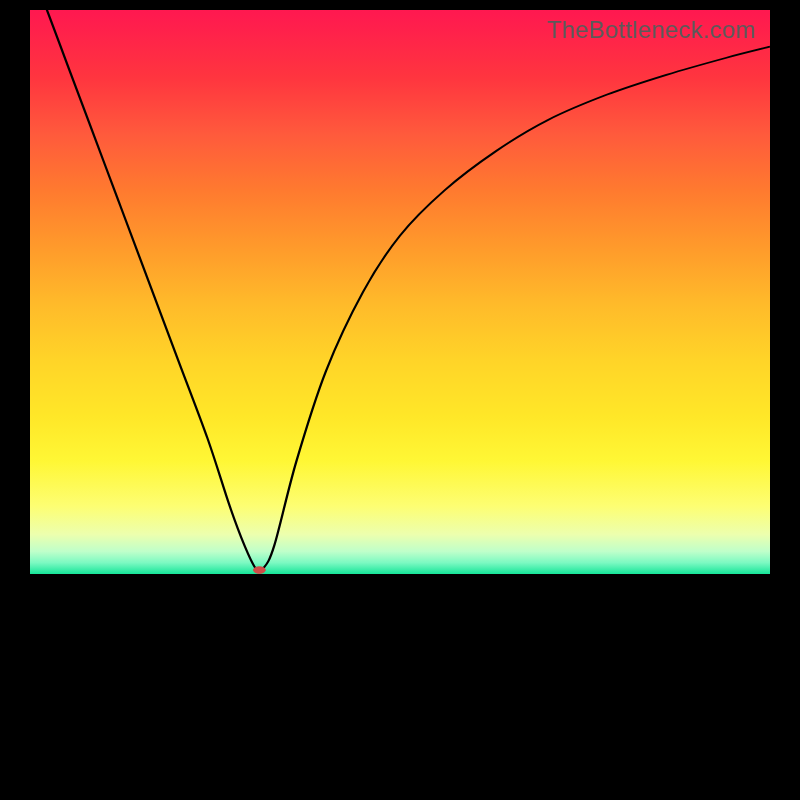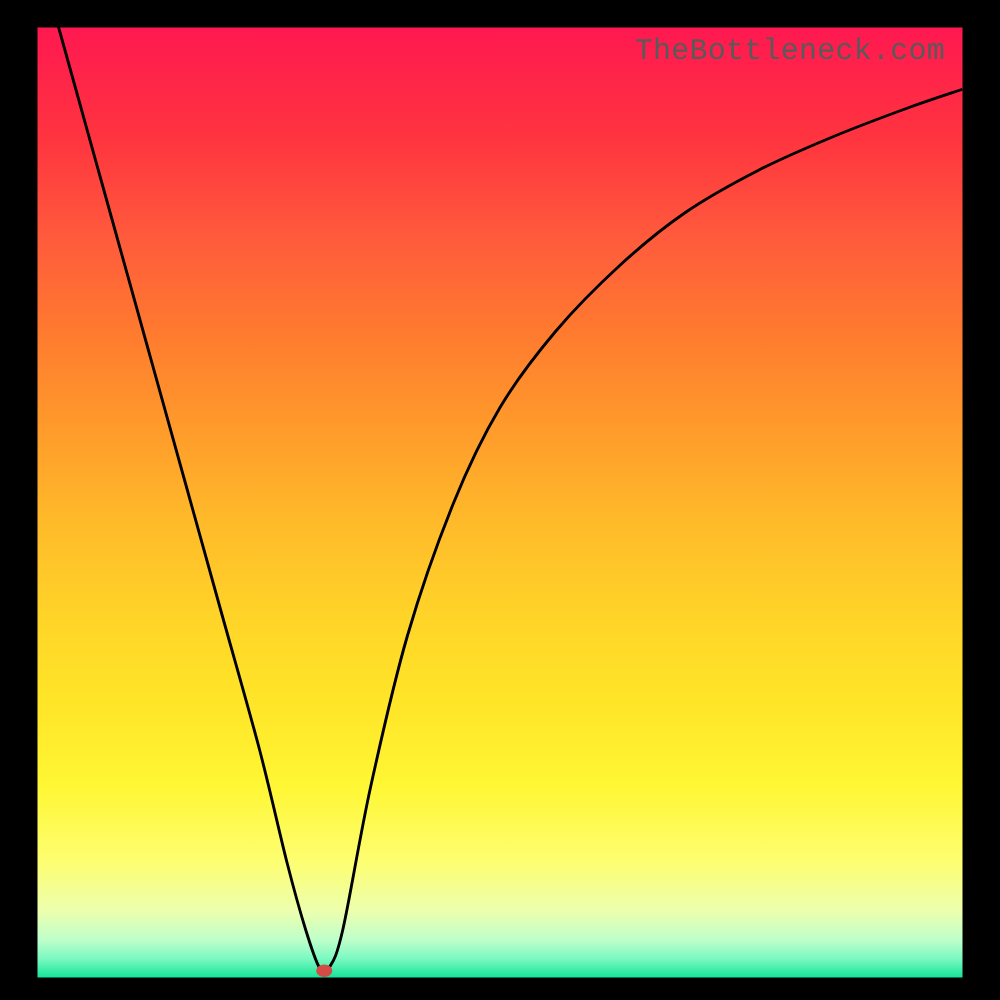--- a/index.html
+++ b/index.html
@@ -12,40 +12,39 @@
   }
   .frame {
     width: 800px;
     height: 800px;
     background: #000;
     position: relative;
   }
   .plot {
     position: absolute;
     left: 30px;
-    top: 22px;
+    top: 10px;
     width: 740px;
-    height: 760px;
+    height: 564px;
     background: linear-gradient(to bottom,
       #ff1850 0%,
       #ff353f 12%,
       #ff5a3c 22%,
       #ff7a2f 32%,
       #ff9a2b 42%,
       #ffba2a 52%,
       #ffd428 62%,
       #ffe728 72%,
       #fff735 80%,
       #fdfe73 88%,
       #ecffae 93%,
       #bfffca 96%,
       #7cf9c2 98%,
       #16e599 100%
     );
-    font-family: Liberation Mono, monospace;
   }
   .watermark {
     position: absolute;
     top: 6px;
     right: 14px;
     color: #5a5a5a;
     font-size: 24px;
     font-weight: 500;
     letter-spacing: 0.2px;
     pointer-events: none;

